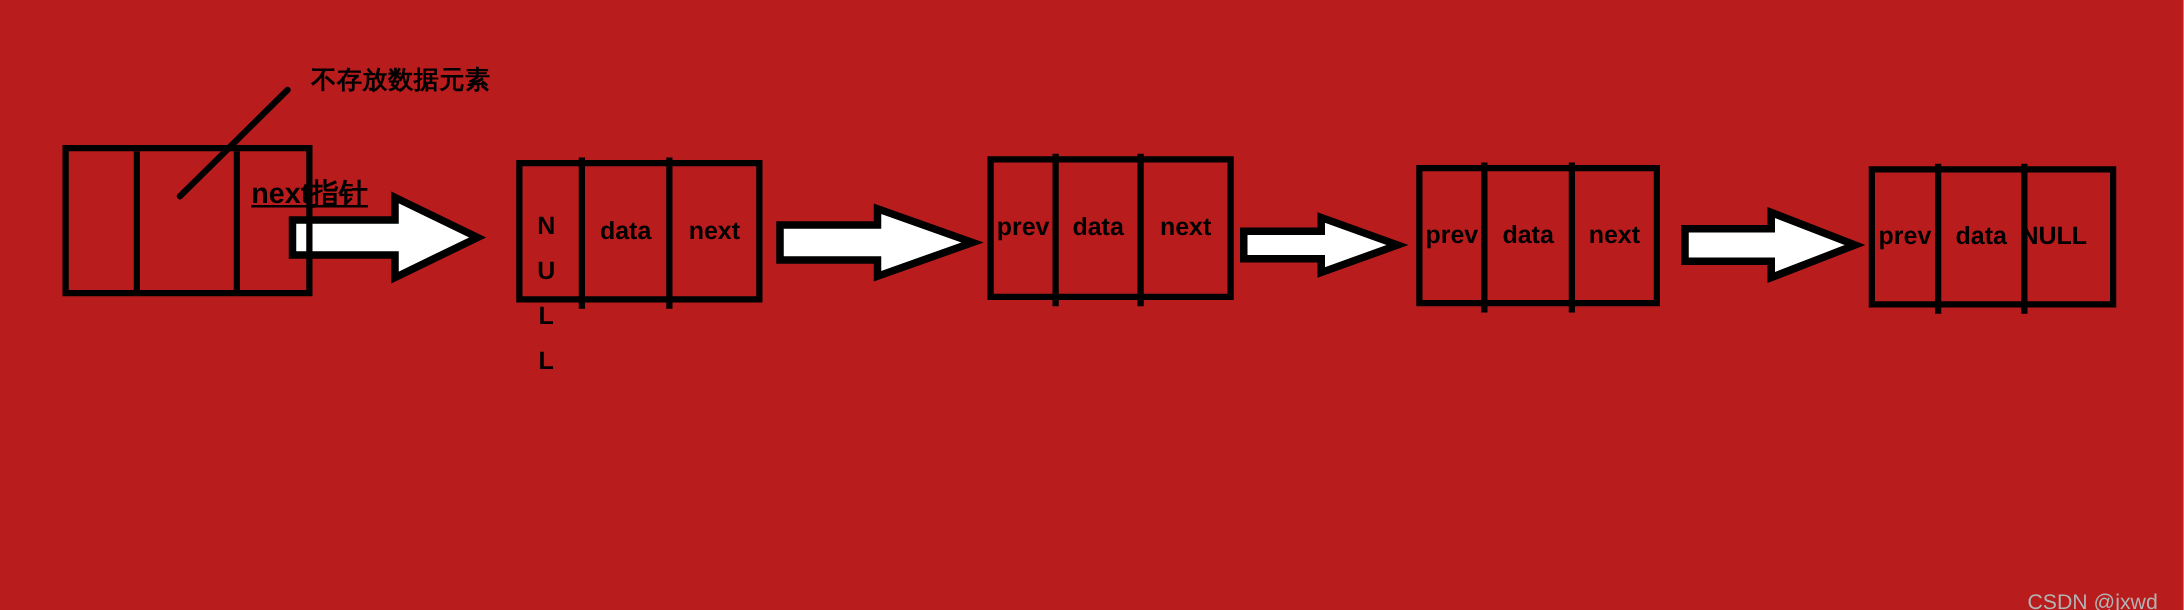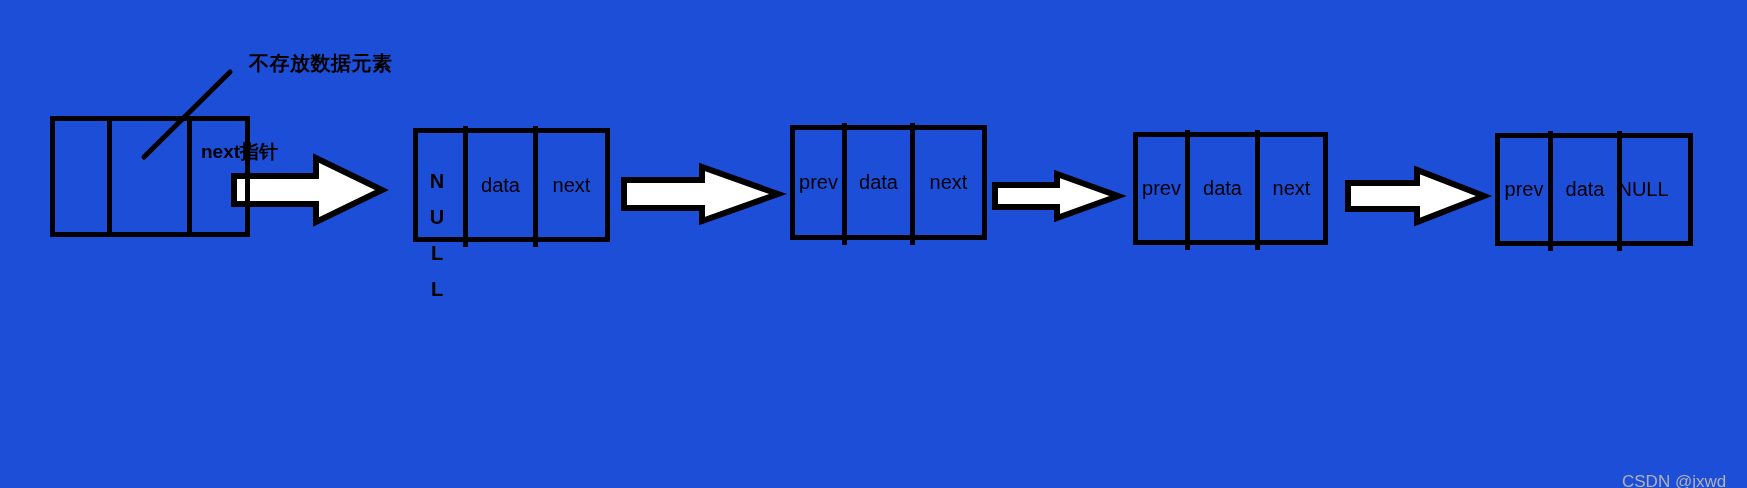--- a/index.html
+++ b/index.html
@@ -1,20 +1,20 @@
 <!DOCTYPE html>
 <html><head>
 <meta charset="utf-8">
 <style>
   html, body { margin: 0; padding: 0; background: #ffffff; }
   .canvas {
     position: relative;
     width: 1747px;
     height: 488px;
-    background: #1d4ed8;
+    background: #b91c1c;
     overflow: hidden;
     font-family: "Liberation Sans", "DejaVu Sans", sans-serif;
   }
   .connectors {
     position: absolute;
     left: 0; top: 0;
     z-index: 1;
   }
   .node {
     position: absolute;
@@ -33,21 +33,21 @@
   .vline.over {
     top: -7px;
     bottom: -10px;
   }
   .cell {
     position: absolute;
     top: 0; bottom: 0;
     display: flex;
     align-items: center;
     justify-content: center;
-    font-weight: normal;
+    font-weight: bold;
     font-size: 20px;
     color: #000000;
     overflow: visible;
     white-space: nowrap;
   }
   .vnull {
     position: absolute;
     left: 0;
     top: 30px;
     width: 38px;
@@ -63,21 +63,21 @@
     height: 36px;
   }
   .label {
     position: absolute;
     font-weight: bold;
     color: #000000;
     white-space: nowrap;
     z-index: 3;
   }
   .label.head-note { left: 249px; top: 50px; font-size: 20px; letter-spacing: 0.5px; }
-  .label.next-ptr  { left: 201px; top: 139px; font-size: 19px; }
+  .label.next-ptr  { left: 201px; top: 139px; font-size: 23px; text-decoration: underline; }
   .watermark {
     position: absolute;
     left: 1622px;
     top: 472px;
     font-size: 17px;
     color: #b2b2b2;
     z-index: 3;
     white-space: nowrap;
   }
 </style>

